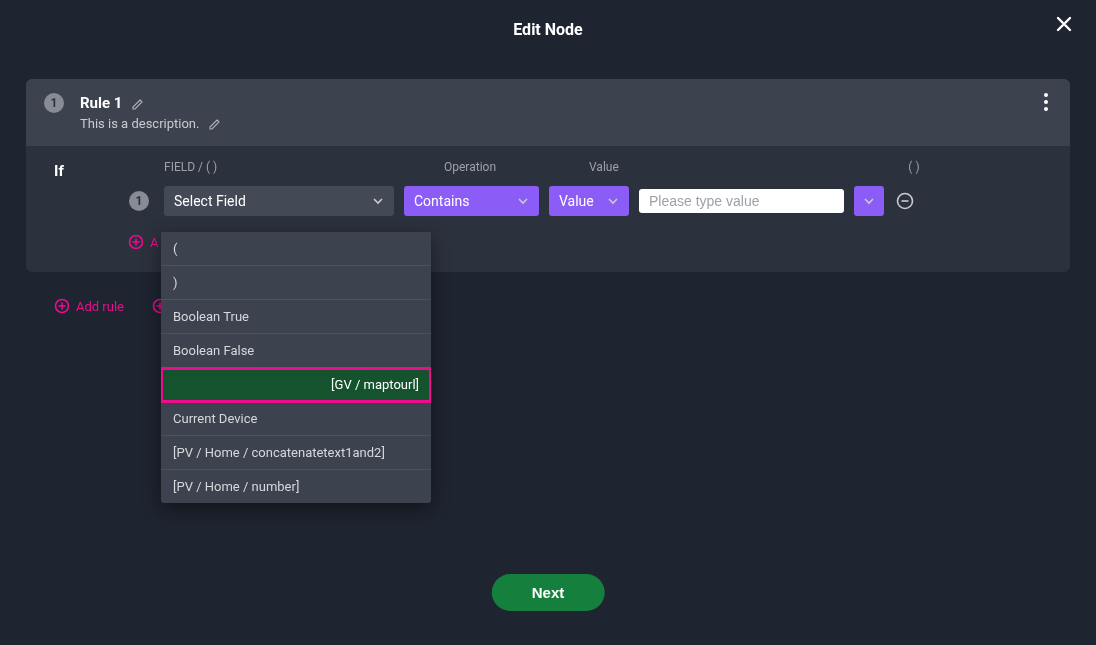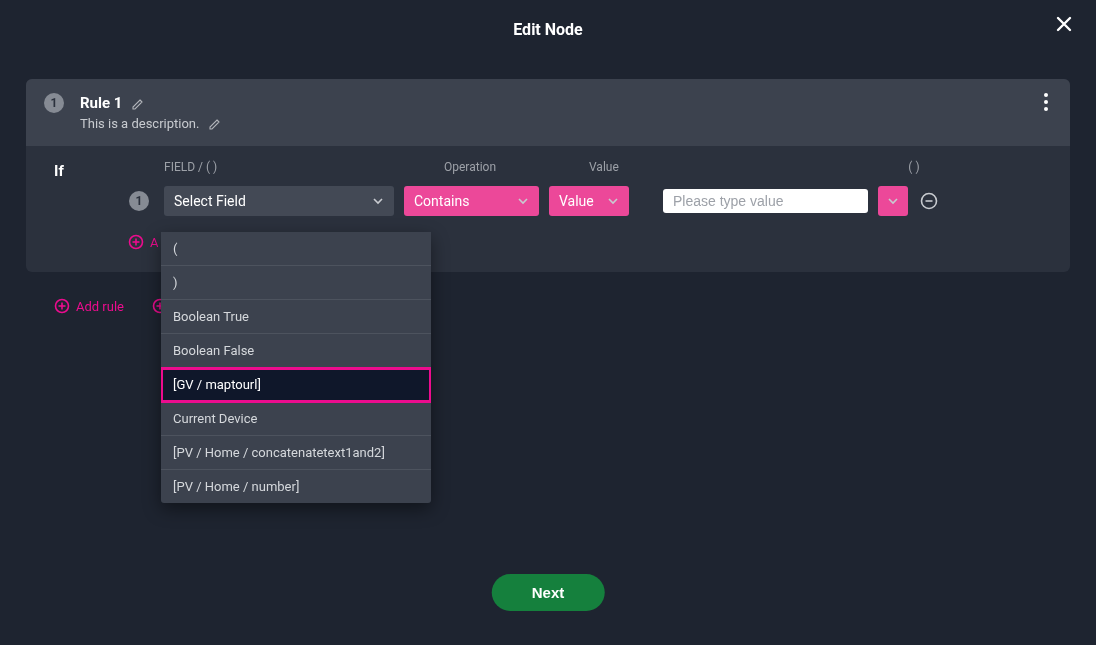--- a/index.html
+++ b/index.html
@@ -112,21 +112,21 @@
   .hdr-val { width: 300px; }
   .hdr-paren { width: 30px; text-align: center; }
   .row {
     display: flex;
     gap: 10px;
     align-items: center;
     margin-top: 12px;
   }
   .row-badge { width: 30px; display:flex; justify-content:center; }
   .select {
-    background: #ec4899;
+    background: #8b5cf6;
     border-radius: 3px;
     height: 30px;
     display: flex;
     align-items: center;
     padding: 0 10px;
     font-size: 14px;
     color: #fff;
     position: relative;
     cursor: pointer;
   }
@@ -136,21 +136,20 @@
   .select .chev { margin-left:auto; }
   .input-text {
     width: 205px;
     height: 16px;
     border-radius: 3px;
     border: none;
     background: #fff;
     color: #333;
     padding: 12px 10px;
     font-size: 14px;
-    margin-left: 24px;
   }
   .input-text::placeholder { color: #9da1a8; }
   .paren-select { width: 30px; padding:0; justify-content:center; }
   .remove-btn {
     width: 22px; height: 22px; display:flex; align-items:center; justify-content:center;
     cursor:pointer;
   }
   .add-cond {
     margin-top: 18px;
     display: flex;
@@ -190,24 +189,25 @@
   .dropdown::-webkit-scrollbar-thumb { background:#5c626d; border-radius:3px; }
   .dd-item {
     padding: 9px 12px;
     font-size: 13px;
     color: #d5d8dc;
     border-bottom: 1px solid #4d535e;
     cursor: pointer;
   }
   .dd-item:last-child { border-bottom:none; }
   .dd-item.highlight {
-    background: #0f172a;
+    background: #14532d;
     outline: 3px solid #ec0c8e;
     outline-offset: -2px;
     color: #fff;
+    text-align: right;
   }
   .next-btn {
     position: absolute;
     left: 50%;
     transform: translateX(-50%);
     bottom: 34px;
     background: #15803d;
     color: #fff;
     border: none;
     border-radius: 22px;

